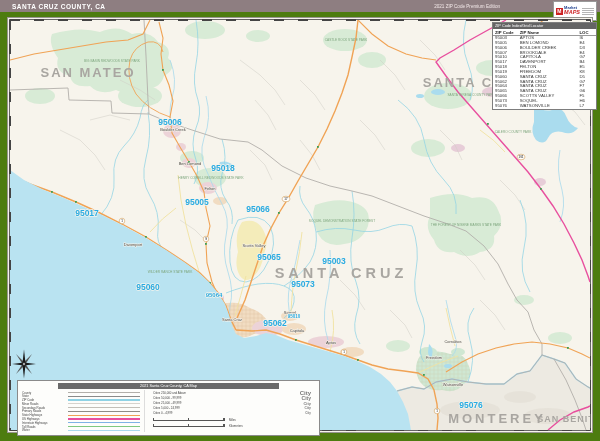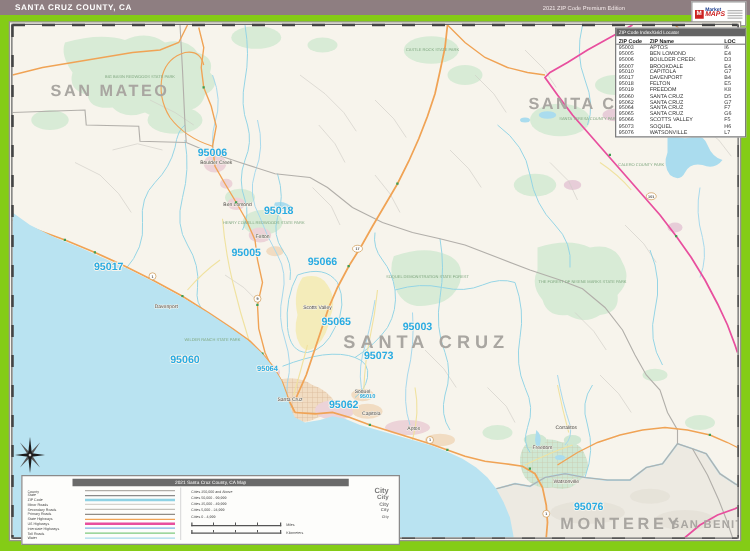--- a/index.html
+++ b/index.html
@@ -1,16 +1,16 @@
 <!DOCTYPE html>
 <html><head>
 <meta charset="utf-8">
 <style>
   html,body{margin:0;padding:0;background:#9a9a98;}
-  .page{position:relative;width:600px;height:441px;background:#84cc16;overflow:hidden;
+  .page{position:relative;width:600px;height:441px;background:#4d7c0f;overflow:hidden;
         font-family:"Liberation Sans",sans-serif;text-decoration:underline;}
   
   .titlebar{position:absolute;left:0;top:0;width:600px;height:12px;background:#8e7e81;}
   .titlebar .title{position:absolute;left:12px;top:2.5px;font-size:6.5px;font-weight:bold;
         letter-spacing:.5px;color:#ffffff;}
   .titlebar .edition{position:absolute;right:100px;top:4px;font-size:4.6px;color:#f2e8e8;}
   
   .logo{position:absolute;right:3px;top:1px;width:44px;height:20px;background:#fff;
         border:0.5px solid #999;display:flex;align-items:center;padding:1px 2px;box-sizing:border-box;}
   .logo .mark{width:7px;height:7px;background:#cc2222;color:#fff;font-size:5px;font-weight:bold;

